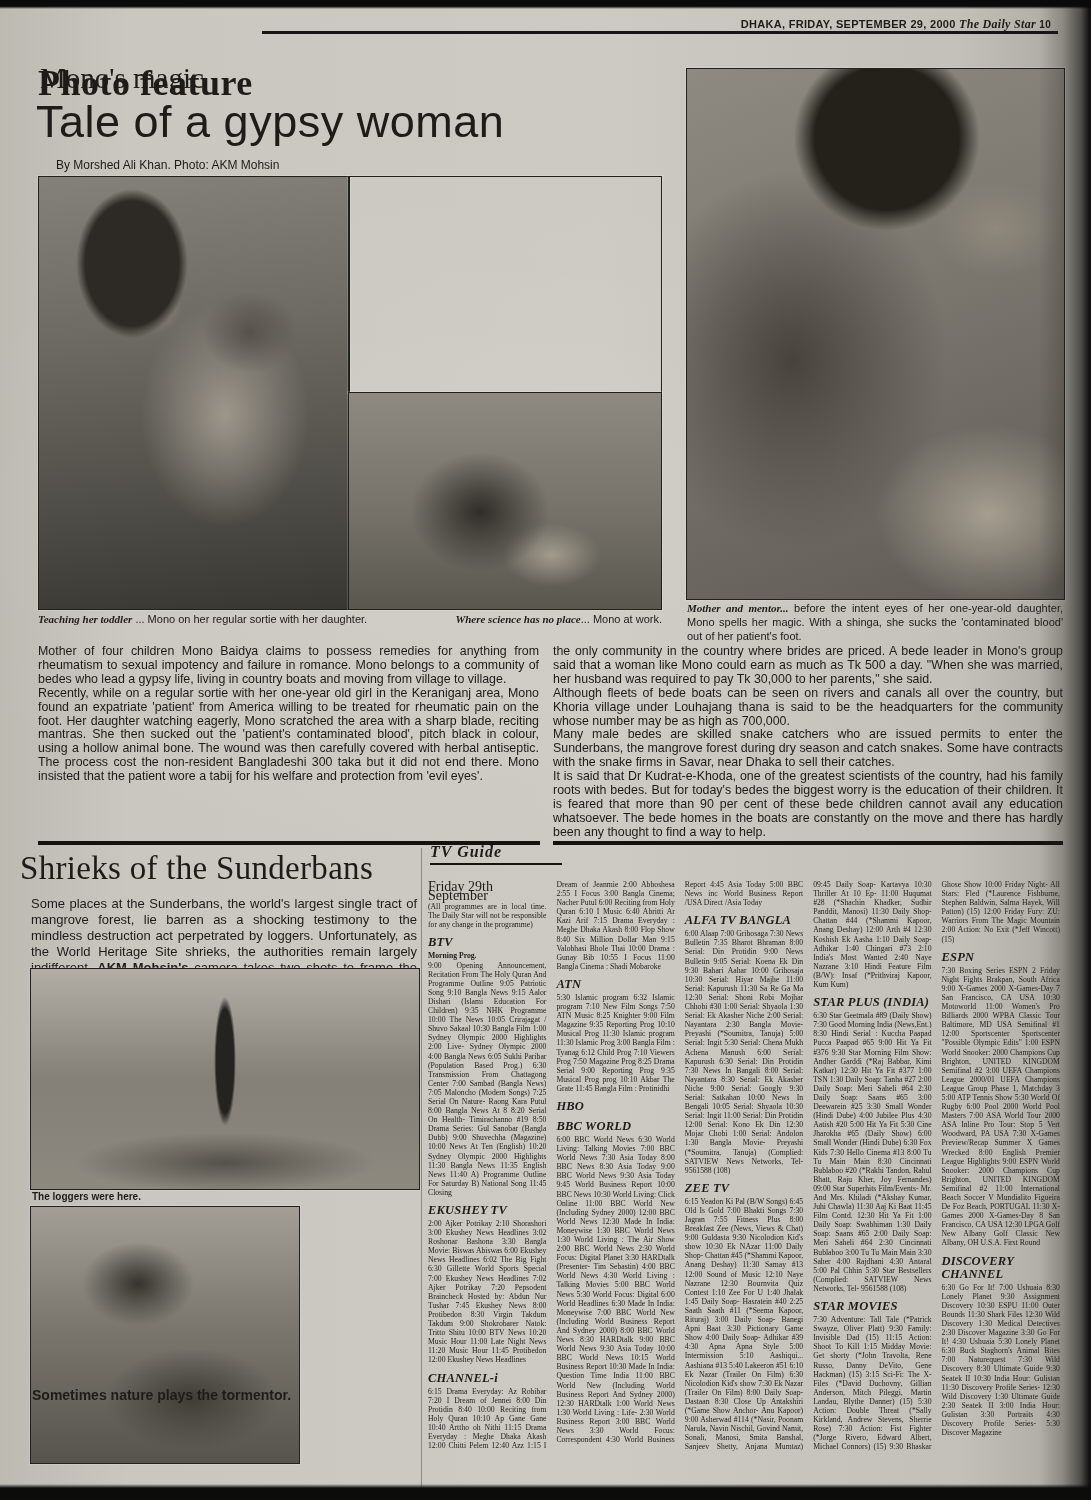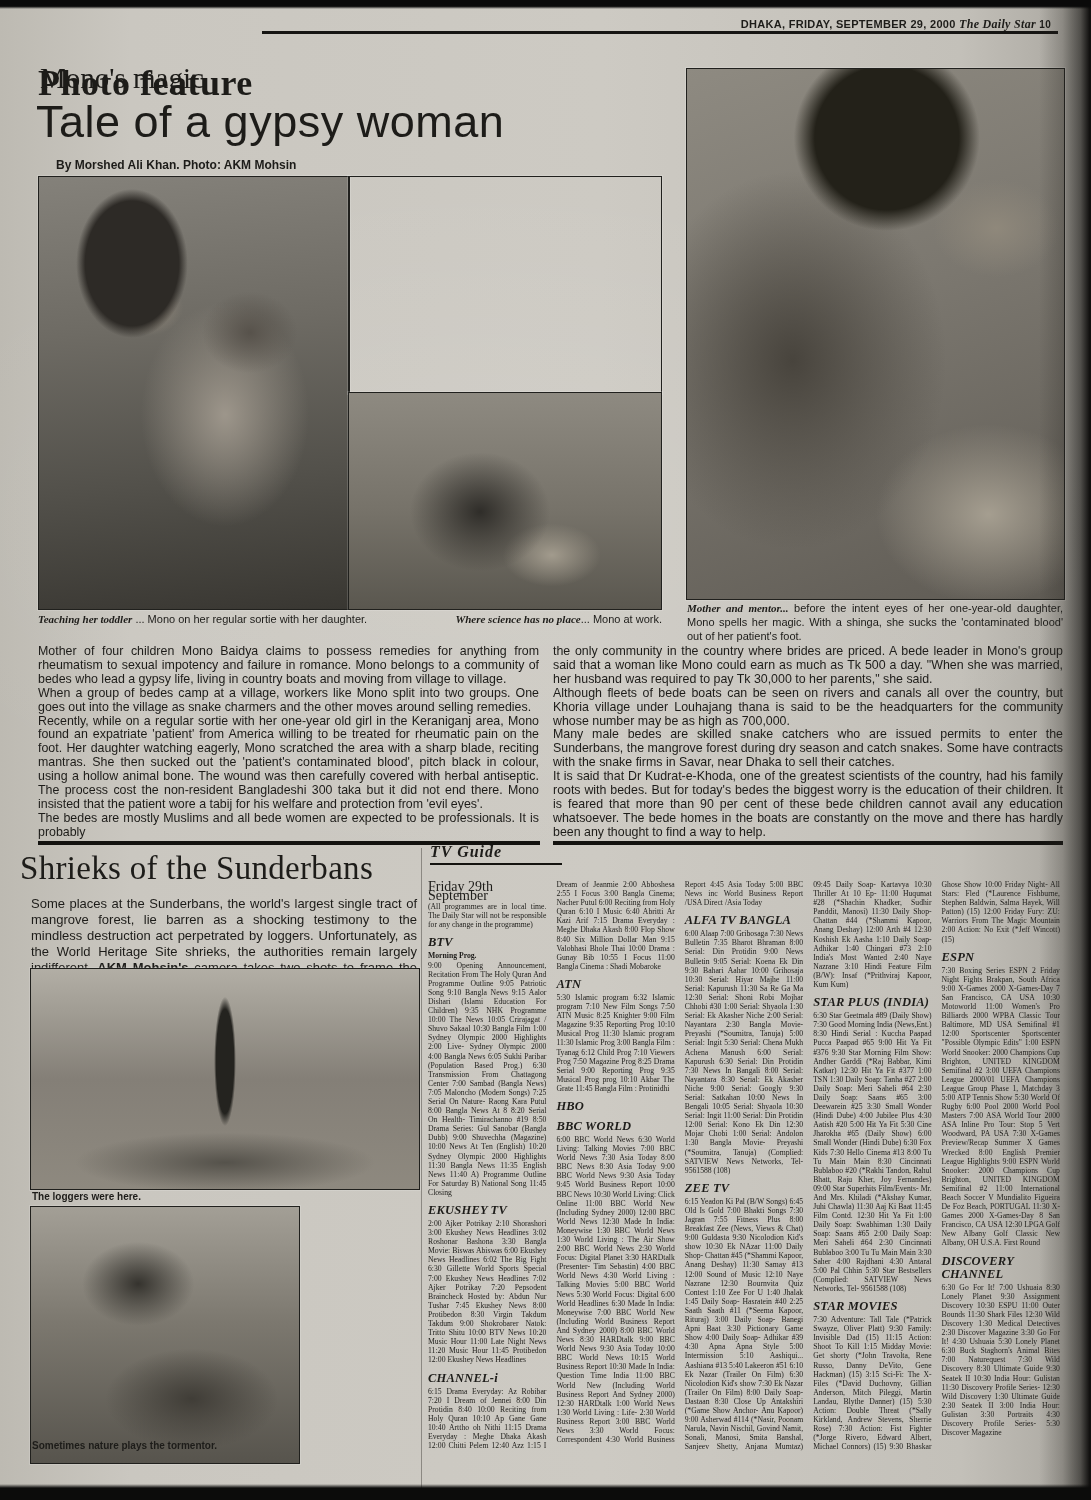--- a/index.html
+++ b/index.html
@@ -19,21 +19,21 @@
     background:linear-gradient(90deg,rgba(40,38,34,0) 0%,rgba(40,38,34,.25) 45%,rgba(20,19,17,.6) 80%,#121110 97%);}
   
   .section-title{position:absolute;left:38px;top:14px;font-family:"Liberation Serif",serif;font-weight:600;font-size:36px;letter-spacing:.5px;margin-top:48px;}
   .head-rule{position:absolute;left:262px;top:31px;width:796px;height:2.5px;background:#161513;}
   .dateline{position:absolute;right:40px;top:17px;font-size:11px;font-weight:700;letter-spacing:.3px;white-space:nowrap;}
   .dateline .paper{font-family:"Liberation Serif",serif;font-style:italic;font-size:12px;}
   .dateline .pageno{font-size:10px;}
   
   .kicker{position:absolute;left:40px;top:62px;font-family:"Liberation Serif",serif;font-size:29px;}
   .headline{position:absolute;left:36px;top:96px;font-family:Liberation Sans, sans-serif;font-size:45px;letter-spacing:.5px;}
-  .byline{position:absolute;left:40px;top:158px;font-size:12px;font-weight:700;padding-left:16px;}
+  .byline{position:absolute;left:40px;top:158px;font-size:12px;font-weight:400;padding-left:16px;}
   
   .photo{position:absolute;border:1px solid #20201d;box-shadow:0 0 0 1px rgba(255,255,255,.15);}
   .photo-a{left:38px;top:176px;width:310px;height:432px;
     background:
       radial-gradient(90px 120px at 30% 20%, #2d2a26 0%, #2d2a26 52%, rgba(45,42,38,0) 62%),
       radial-gradient(55px 45px at 35% 30%, #968c7e 0%, rgba(150,140,126,0) 65%),
       radial-gradient(70px 60px at 68% 36%, #57524b 0%, rgba(87,82,75,0) 68%),
       radial-gradient(120px 160px at 60% 55%, #9d968b 0%, rgba(157,150,139,0) 70%),
       linear-gradient(175deg,#84817a 0%,#6e6b64 35%,#52504a 70%,#393732 100%);}
   .photo-b{left:348px;top:176px;width:312px;height:216px;
@@ -73,21 +73,21 @@
   .col1{left:38px;width:501px;}
   .col2{left:553px;width:510px;}
   .bodycol p{margin:0;}
   .rule-heavy{position:absolute;top:841px;height:3.5px;background:#13120f;}
   .rh1{left:38px;width:502px;}
   .rh2{left:553px;width:510px;}
   
   .sun-head{position:absolute;left:20px;top:850px;font-family:"Liberation Serif",serif;font-size:33px;letter-spacing:.3px;}
   .sun-intro{position:absolute;left:31px;top:896px;width:386px;font-size:13px;line-height:16px;text-align:justify;}
   .sun-cap1{position:absolute;left:32px;top:1191px;font-size:10px;font-weight:600;}
-  .sun-cap2{position:absolute;left:32px;top:1440px;font-size:10px;font-weight:600;}
+  .sun-cap2{position:absolute;left:32px;top:1387px;font-size:14px;font-weight:600;}
   .vsep{position:absolute;left:421px;top:848px;width:1px;height:646px;background:rgba(60,58,54,.45);}
   
   .guide-title{position:absolute;left:430px;top:843px;font-family:"Liberation Serif",serif;font-style:italic;font-weight:700;font-size:16px;width:132px;border-bottom:2px solid #14130f;padding-bottom:2px;letter-spacing:1px;}
   .guide-body{position:absolute;left:428px;top:880px;width:632px;height:617px;overflow:hidden;
     font-family:"Liberation Serif",serif;font-size:7.7px;line-height:9.1px;text-align:justify;
     column-count:5;column-gap:10px;}
   .g-date{font-weight:400;font-size:14px;text-align:left;margin:2px 0 2px;}
   .g-note{margin:0 0 4px;}
   .chan{margin:0;}
   .chan-name{display:block;font-style:italic;font-weight:700;font-size:12.5px;line-height:13px;margin:7px 0 2px;letter-spacing:.2px;}
@@ -125,23 +125,21 @@
       <span class="cap-b">Where science has no place</span><span>... Mono at work.</span>
     </span>
   </div>
   <div class="cap-right">
     <span class="cap-b">Mother and mentor...</span><span> before the intent eyes of her one-year-old daughter, Mono spells her magic. With a shinga, she sucks the 'contaminated blood' out of her patient's foot.</span>
   </div>
 
   <div class="bodycol col1">
 
   <p>Mother of four children Mono Baidya claims to possess remedies for anything from rheumatism to sexual impotency and failure in romance. Mono belongs to a community of bedes who lead a gypsy life, living in country boats and moving from village to village.</p>
-      <p>When a group of bedes camp at a village, workers like Mono split into two groups. One goes out into the village as snake charmers and the other moves around selling remedies.</p>
       <p>Recently, while on a regular sortie with her one-year old girl in the Keraniganj area, Mono found an expatriate 'patient' from America willing to be treated for rheumatic pain on the foot. Her daughter watching eagerly, Mono scratched the area with a sharp blade, reciting mantras. She then sucked out the 'patient's contaminated blood', pitch black in colour, using a hollow animal bone. The wound was then carefully covered with herbal antiseptic. The process cost the non-resident Bangladeshi 300 taka but it did not end there. Mono insisted that the patient wore a tabij for his welfare and protection from 'evil eyes'.</p>
-      <p>The bedes are mostly Muslims and all bede women are expected to be professionals. It is probably</p>
     </div>
   <div class="bodycol col2">
 
   <p>the only community in the country where brides are priced. A bede leader in Mono's group said that a woman like Mono could earn as much as Tk 500 a day. "When she was married, her husband was required to pay Tk 30,000 to her parents," she said.</p>
       <p>Although fleets of bede boats can be seen on rivers and canals all over the country, but Khoria village under Louhajang thana is said to be the headquarters for the community whose number may be as high as 700,000.</p>
       <p>Many male bedes are skilled snake catchers who are issued permits to enter the Sunderbans, the mangrove forest during dry season and catch snakes. Some have contracts with the snake firms in Savar, near Dhaka to sell their catches.</p>
       <p>It is said that Dr Kudrat-e-Khoda, one of the greatest scientists of the country, had his family roots with bedes. But for today's bedes the biggest worry is the education of their children. It is feared that more than 90 per cent of these bede children cannot avail any education whatsoever. The bede homes in the boats are constantly on the move and there has hardly been any thought to find a way to help.</p>
     </div>
   <div class="rule-heavy rh1"></div>
   <div class="rule-heavy rh2"></div>

